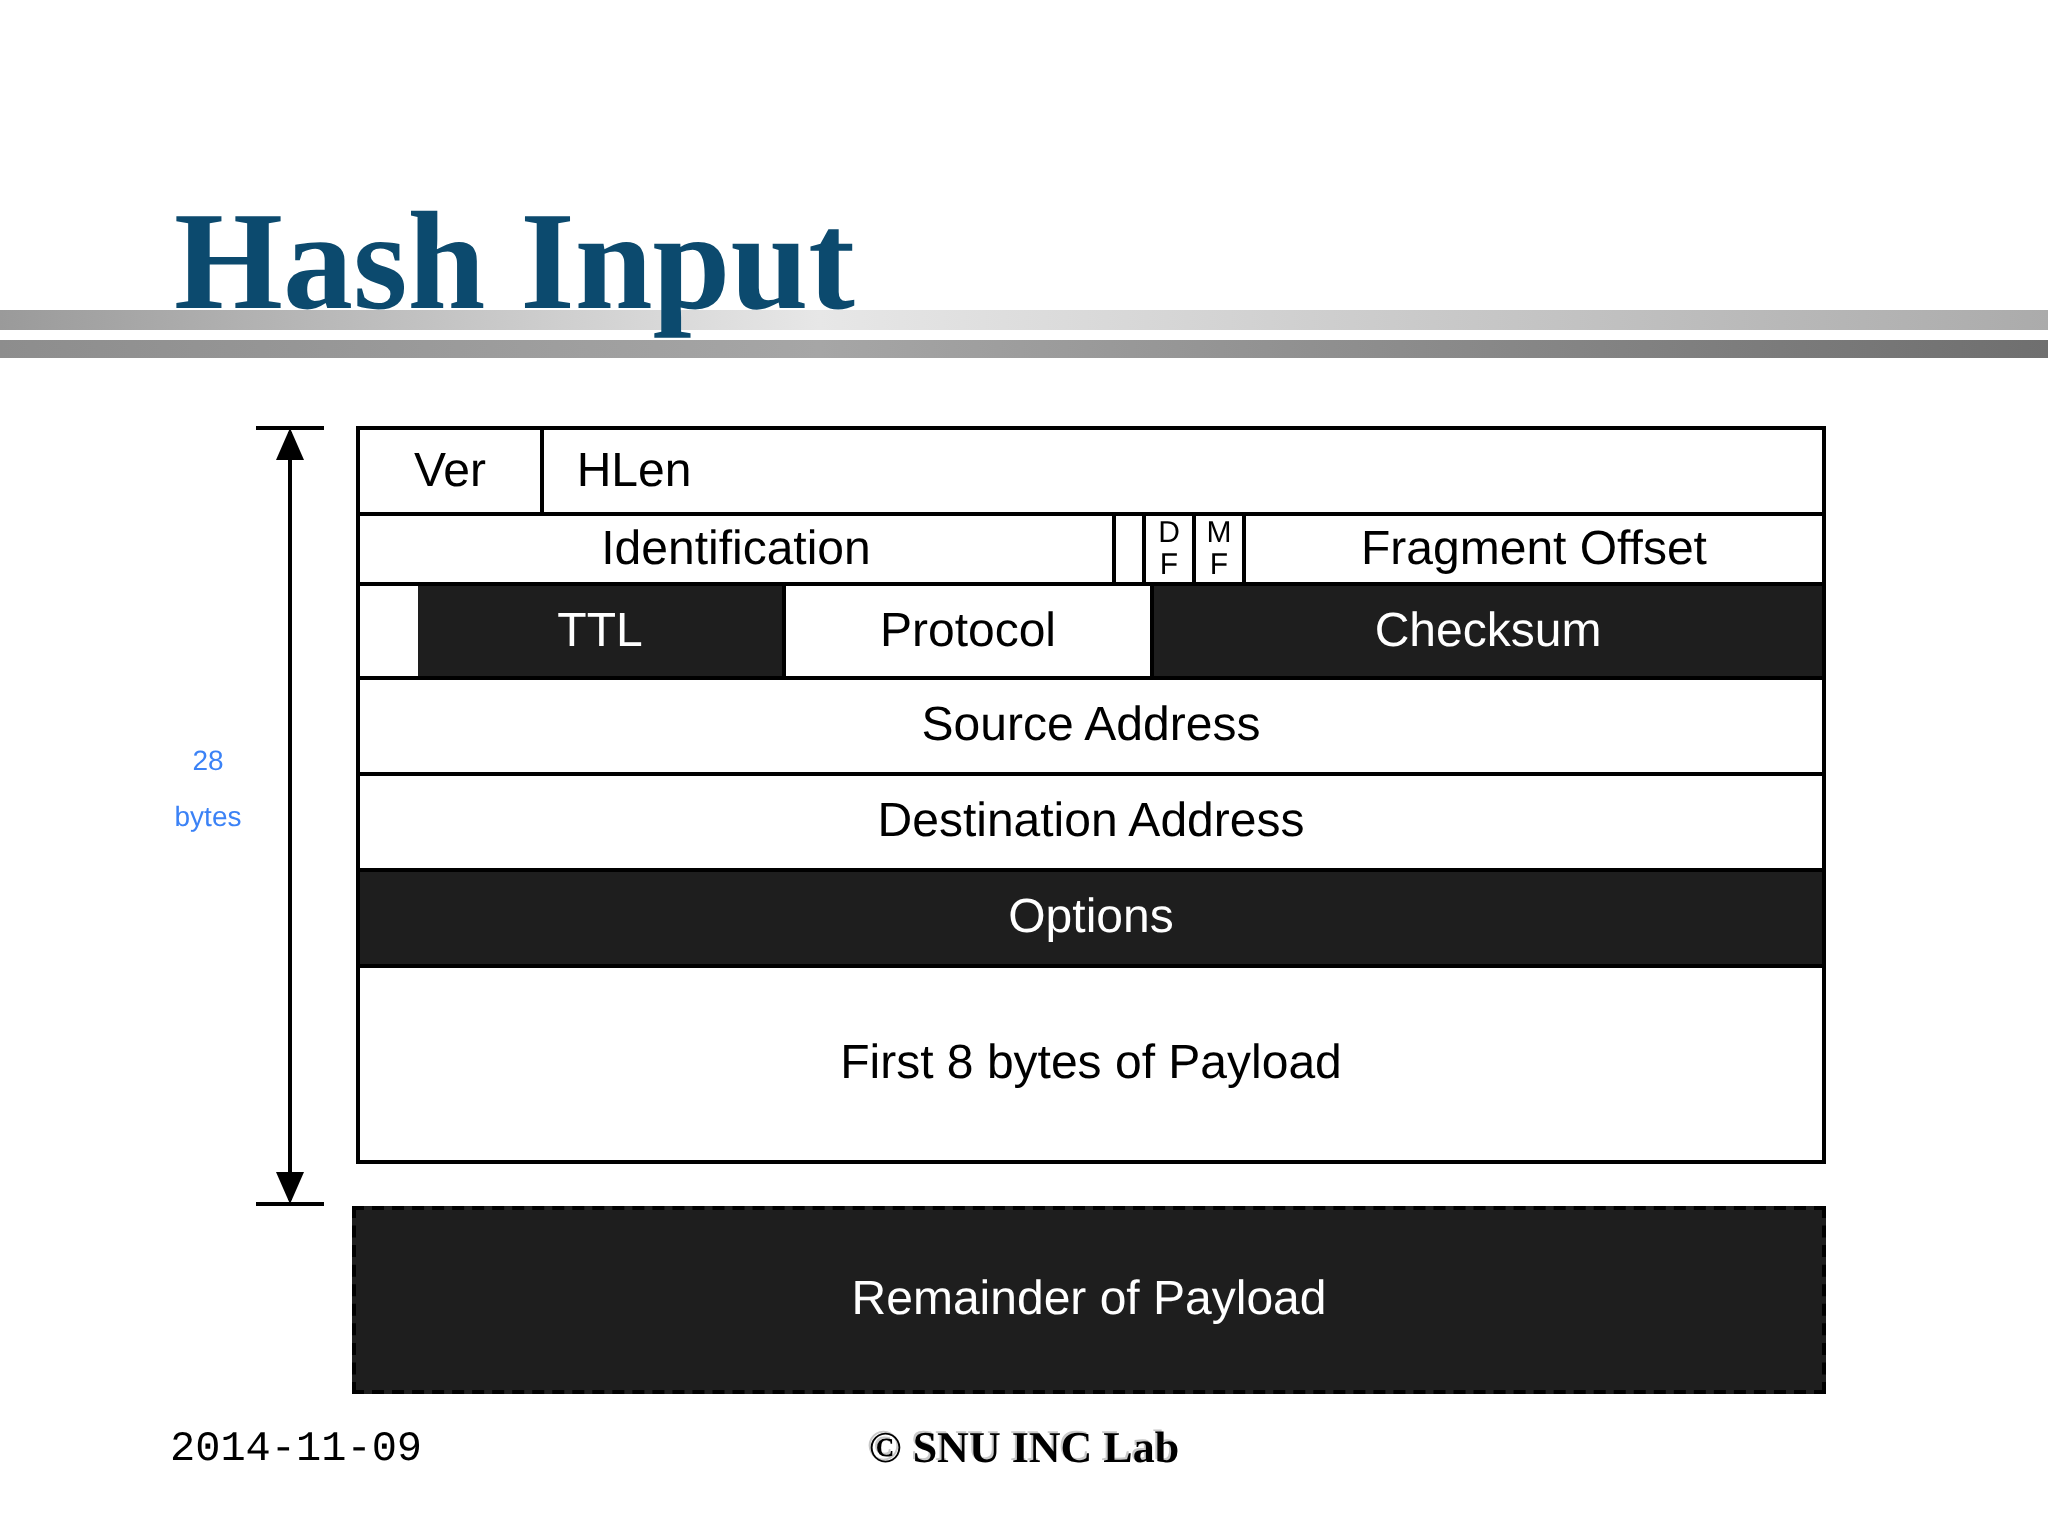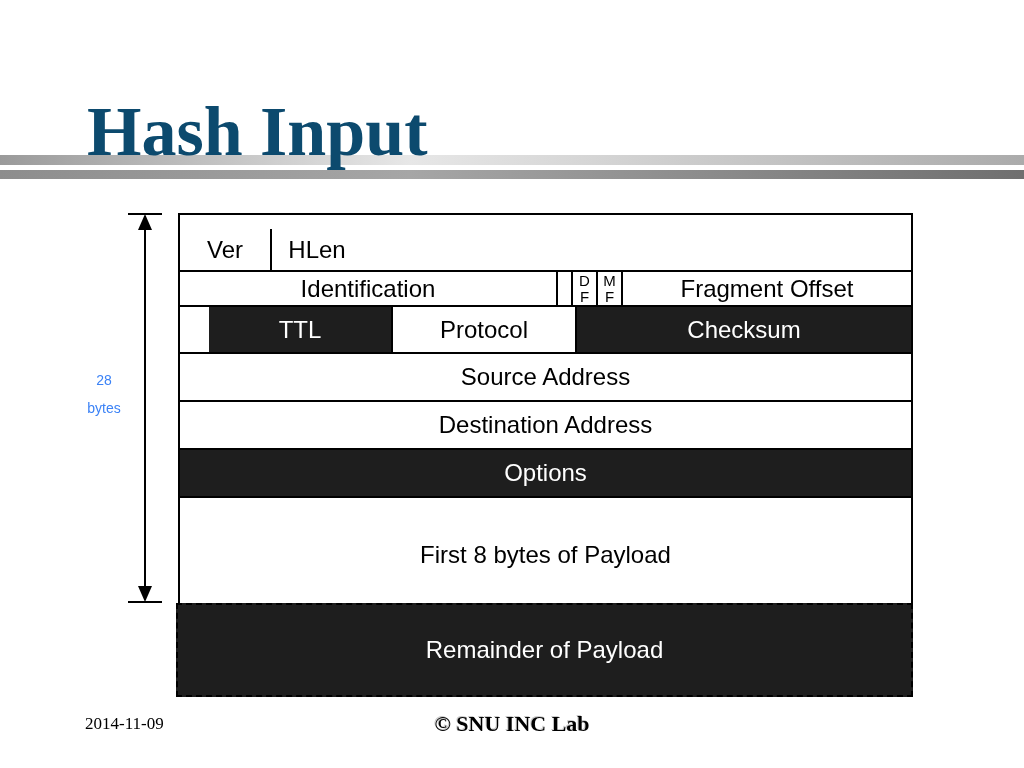--- a/index.html
+++ b/index.html
@@ -55,27 +55,27 @@
     box-sizing:border-box;
     border-right:2px solid #000000;
     font-size:24px;color:#000000;
     background:#ffffff;
     overflow:hidden;
   }
   .cell:last-child{border-right:none;}
   .cell.dark{background:#1e1e1e;color:#ffffff;}
   .flagcell{font-size:15px;line-height:16px;text-align:center;}
   .flagcell span{display:block;}
-  .r1{height:43px;margin-top:14px;}
+  .r1{height:43px;}
   .r2{height:35px;}
   .r3{height:47px;}
   .r4{height:48px;}
   .r5{height:48px;}
   .r6{height:48px;}
-  .r7{height:114px;justify-content:flex-end;}
+  .r7{height:96px;justify-content:flex-end;}
   
   .w-ver{flex:0 0 92px;}
   .w-hlen{flex:0 0 90px;}
   .w-tos{flex:0 0 185px;}
   .w-rest{flex:1 1 auto;}
   .w-ident{flex:0 0 378px;}
   .w-resv{flex:0 0 15px;}
   .w-flag{flex:0 0 25px;}
   .w-ttl{flex:0 0 184px;margin-left:29px;}
   .w-proto{flex:0 0 184px;}
@@ -84,22 +84,22 @@
     position:absolute;left:176px;top:603px;width:737px;height:94px;
     box-sizing:border-box;
     background:#1e1e1e;
     border:2px dashed #000000;
     display:flex;align-items:center;justify-content:center;
     font-size:24px;color:#ffffff;
   }
   
   .footer-date{
     position:absolute;left:85px;top:714px;
-    font-family:Liberation Serif, serif;
-    font-size:17px;color:#000000;
+    font-family:Liberation Mono, monospace;
+    font-size:21px;color:#000000;
   }
   .footer-credit{
     position:absolute;left:0;top:711px;width:1024px;
     text-align:center;
     font-family:"Liberation Serif", serif;
     font-weight:bold;
     font-size:22px;color:#000000;
     text-shadow:-1px -1px 0 #c9c9c9;
   }
 </style>

